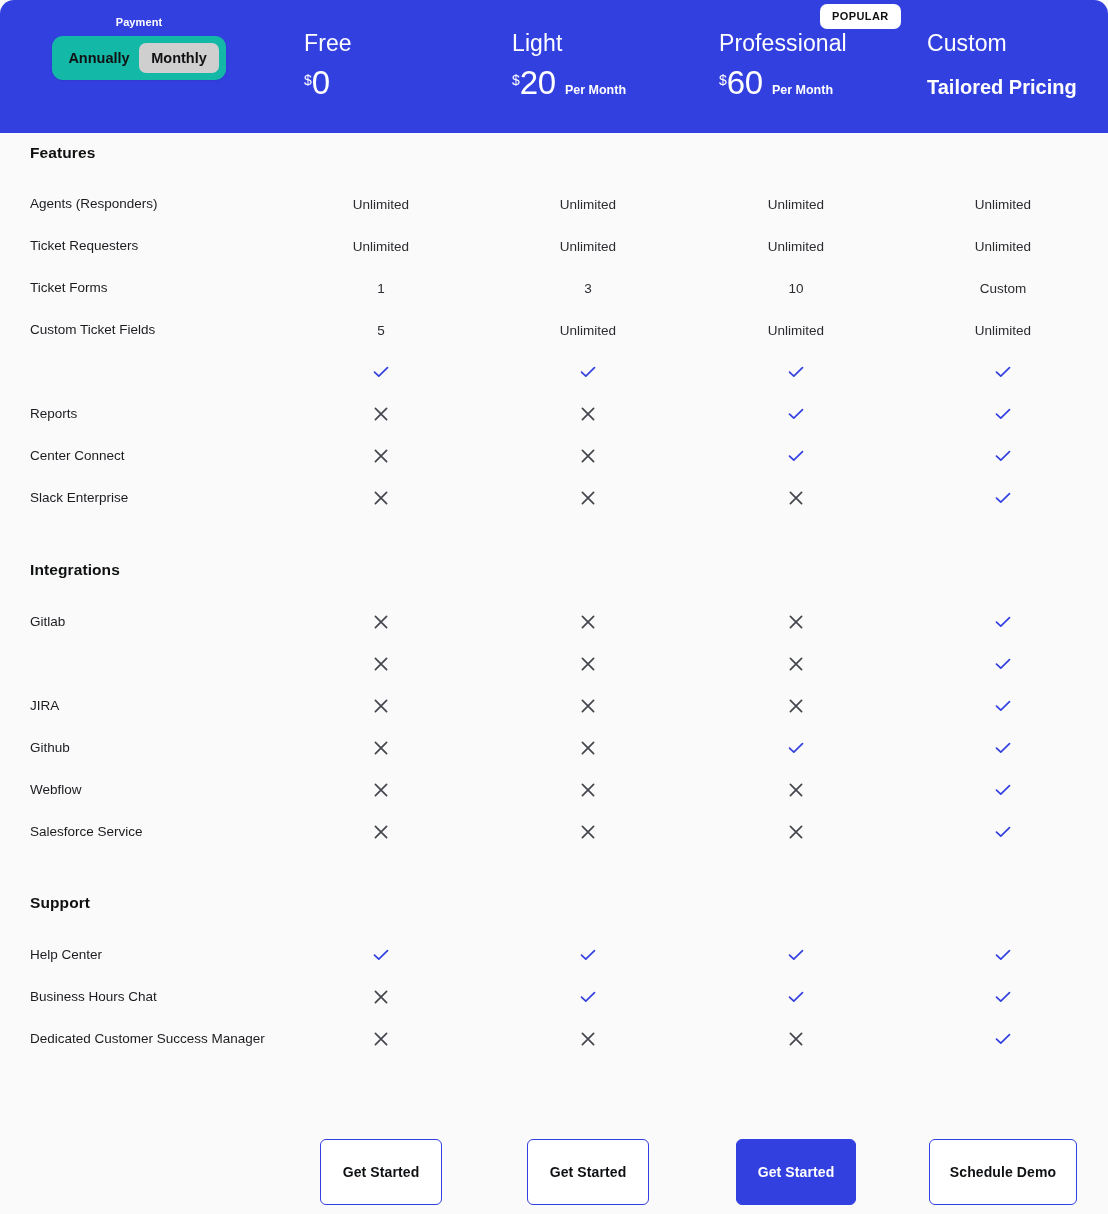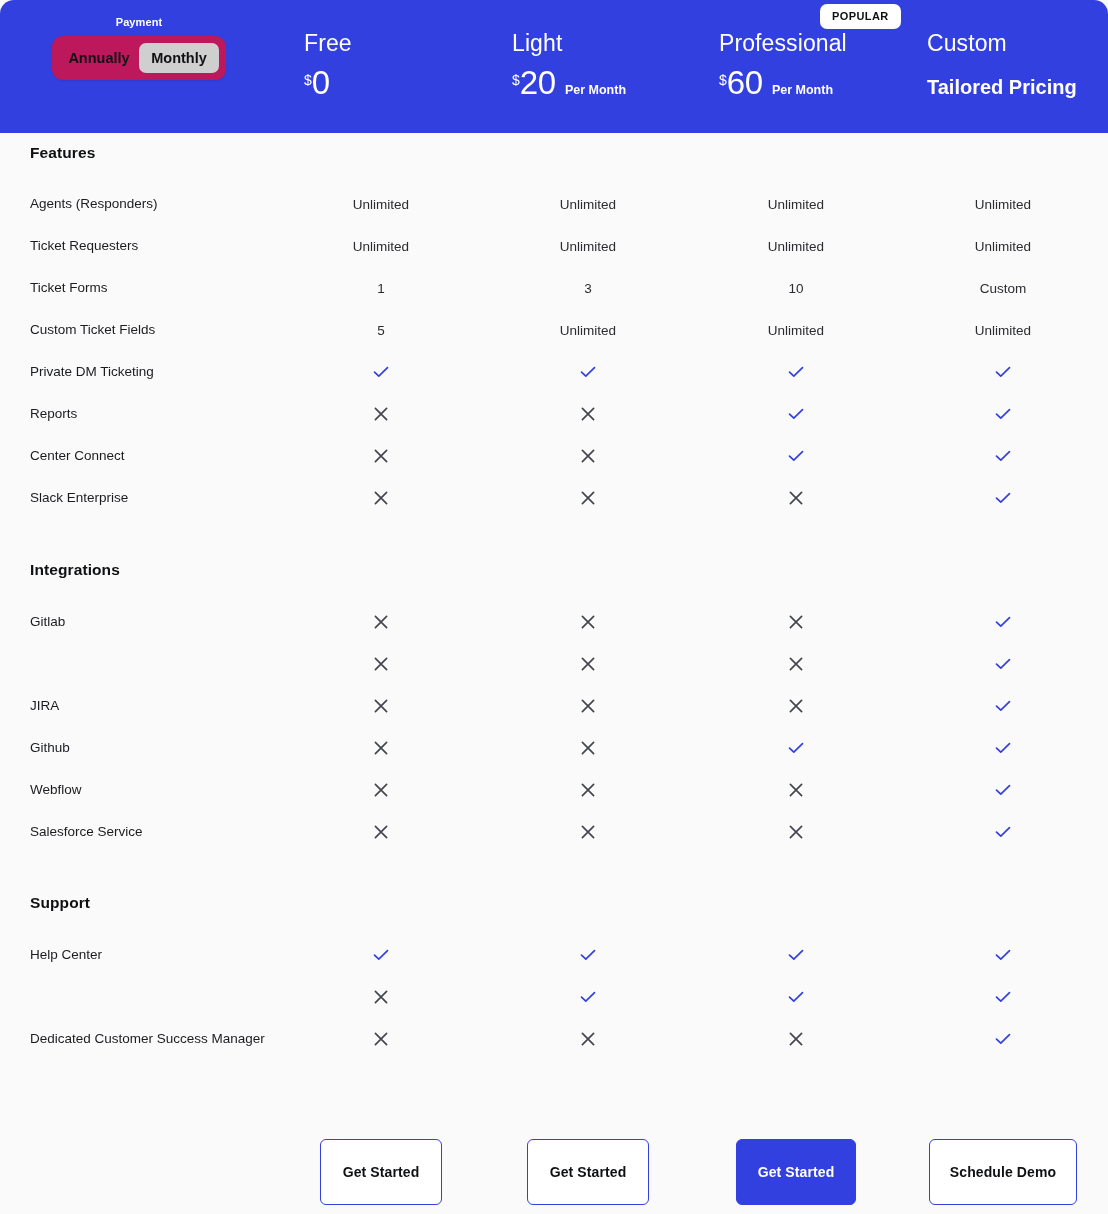--- a/index.html
+++ b/index.html
@@ -40,21 +40,21 @@
   }
   .payment-label {
     color: #ffffff;
     font-size: 11px;
     font-weight: 700;
     letter-spacing: .1px;
     margin-bottom: 8px;
   }
   .toggle {
     display: flex;
-    background: #be185d;
+    background: #14b8a6;
     border-radius: 11px;
     padding: 7px;
     gap: 0;
     box-shadow: 0 1px 2px rgba(0,0,0,.10);
   }
   .toggle-opt {
     flex: 1;
     text-align: center;
     font-size: 14.5px;
     font-weight: 700;
@@ -264,21 +264,20 @@
         <div class="cell" style="left: 1003px;">Custom</div>
       </div>
       <div class="row" style="top: 309px;">
         <div class="row-label">Custom Ticket Fields</div>
         <div class="cell" style="left: 381px;">5</div>
         <div class="cell" style="left: 588px;">Unlimited</div>
         <div class="cell" style="left: 796px;">Unlimited</div>
         <div class="cell" style="left: 1003px;">Unlimited</div>
       </div>
       <div class="row" style="top: 351px;">
-        <div class="row-label">Private DM Ticketing</div>
         <div class="cell" style="left: 381px;">
           <svg width="20" height="20" viewBox="0 0 20 20" fill="none">
             <path d="M3.5 10.2 L7.8 14.2 L16.5 5.6" stroke="#3340e0" stroke-width="1.7" stroke-linecap="round" stroke-linejoin="round"></path>
           </svg>
         </div>
         <div class="cell" style="left: 588px;">
           <svg width="20" height="20" viewBox="0 0 20 20" fill="none">
             <path d="M3.5 10.2 L7.8 14.2 L16.5 5.6" stroke="#3340e0" stroke-width="1.7" stroke-linecap="round" stroke-linejoin="round"></path>
           </svg>
         </div>
@@ -518,20 +517,21 @@
             <path d="M3.5 10.2 L7.8 14.2 L16.5 5.6" stroke="#3340e0" stroke-width="1.7" stroke-linecap="round" stroke-linejoin="round"></path>
           </svg>
         </div>
         <div class="cell" style="left: 1003px;">
           <svg width="20" height="20" viewBox="0 0 20 20" fill="none">
             <path d="M3.5 10.2 L7.8 14.2 L16.5 5.6" stroke="#3340e0" stroke-width="1.7" stroke-linecap="round" stroke-linejoin="round"></path>
           </svg>
         </div>
       </div>
       <div class="row" style="top: 976px;">
+        <div class="row-label">Business Hours Chat</div>
         <div class="cell" style="left: 381px;">
           <svg width="20" height="20" viewBox="0 0 20 20" fill="none">
             <path d="M4.4 4.4 L15.6 15.6 M15.6 4.4 L4.4 15.6" stroke="#44464d" stroke-width="1.7" stroke-linecap="round"></path>
           </svg>
         </div>
         <div class="cell" style="left: 588px;">
           <svg width="20" height="20" viewBox="0 0 20 20" fill="none">
             <path d="M3.5 10.2 L7.8 14.2 L16.5 5.6" stroke="#3340e0" stroke-width="1.7" stroke-linecap="round" stroke-linejoin="round"></path>
           </svg>
         </div>

